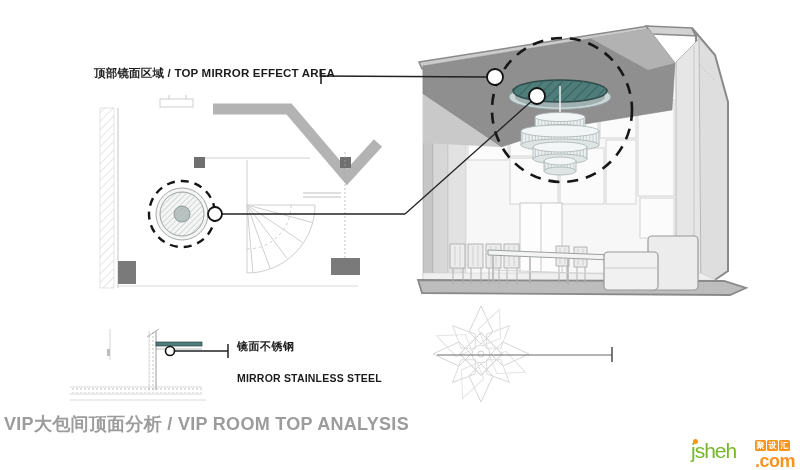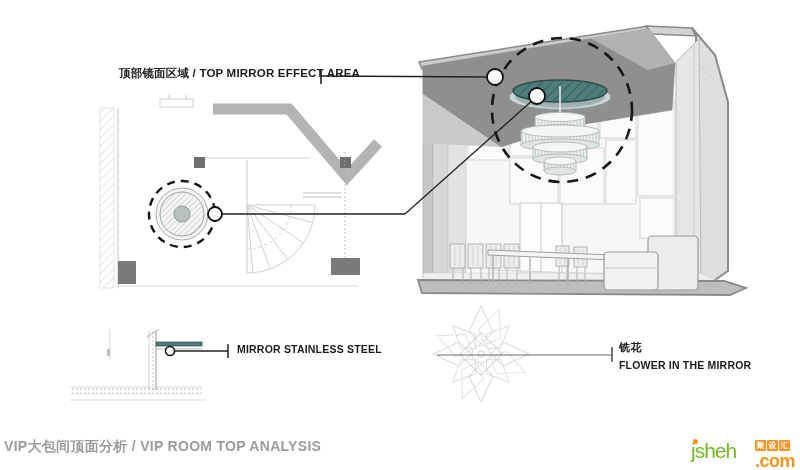--- a/index.html
+++ b/index.html
@@ -19,27 +19,27 @@
     overflow:hidden;
   }
   #scene{position:absolute;left:0;top:0;}
   .label{
     position:absolute;
     color:var(--label_black);
     font-weight:700;
     white-space:nowrap;
   }
   .label .zh{display:block;font-size:11px;letter-spacing:.5px;}
-  .label .en{display:block;font-size:10.5px;margin-top:4px;letter-spacing:.2px;}
-  #top-mirror-label{left:94px;top:66px;font-size:11.5px;letter-spacing:.2px;margin-left:25px;}
+  .label .en{display:block;font-size:10.5px;margin-top:18px;letter-spacing:.2px;}
+  #top-mirror-label{left:94px;top:66px;font-size:11.5px;letter-spacing:.2px;}
   #stainless-label{left:237px;top:339px;}
   #flower-label{left:619px;top:340px;}
   #footer-title{
-    position:absolute;left:4px;top:438px;
-    font-size:14px;font-weight:700;color:var(--title_gray);
+    position:absolute;left:4px;top:412px;
+    font-size:18px;font-weight:700;color:var(--title_gray);
     letter-spacing:.3px;white-space:nowrap;
   }
   
   #logo{position:absolute;left:691px;top:437px;width:106px;height:31px;cursor:pointer;}
   #logo .brand{
     position:absolute;left:0;top:1px;
     font-size:21px;font-weight:400;color:var(--logo_green);
     letter-spacing:-1px;line-height:26px;
   }
   #logo .jdot{
@@ -286,26 +286,25 @@
       </g>
     </g>
     <line x1="437" y1="355" x2="612" y2="355" stroke="#6b6b6b" stroke-width="1"></line>
     <line x1="612" y1="347" x2="612" y2="362" stroke="#4a4a4a" stroke-width="1.5"></line>
   </g>
 </svg>
 
 <div class="label" id="top-mirror-label">顶部镜面区域 / TOP MIRROR EFFECT AREA</div>
 
 <div class="label" id="stainless-label">
+  <span class="zh">镜面不锈钢</span>
   <span class="en">MIRROR STAINLESS STEEL</span>
 </div>
 
 <div class="label" id="flower-label">
-  <span class="zh">铣花</span>
-  <span class="en">FLOWER IN THE MIRROR</span>
 </div>
 
 <div id="footer-title">VIP大包间顶面分析 / VIP ROOM TOP ANALYSIS</div>
 
 <div id="logo">
   <span class="brand">jsheh</span>
   <span class="jdot"></span>
   <span class="right-col">
     <span class="badge-row">
       <span>聚</span>

